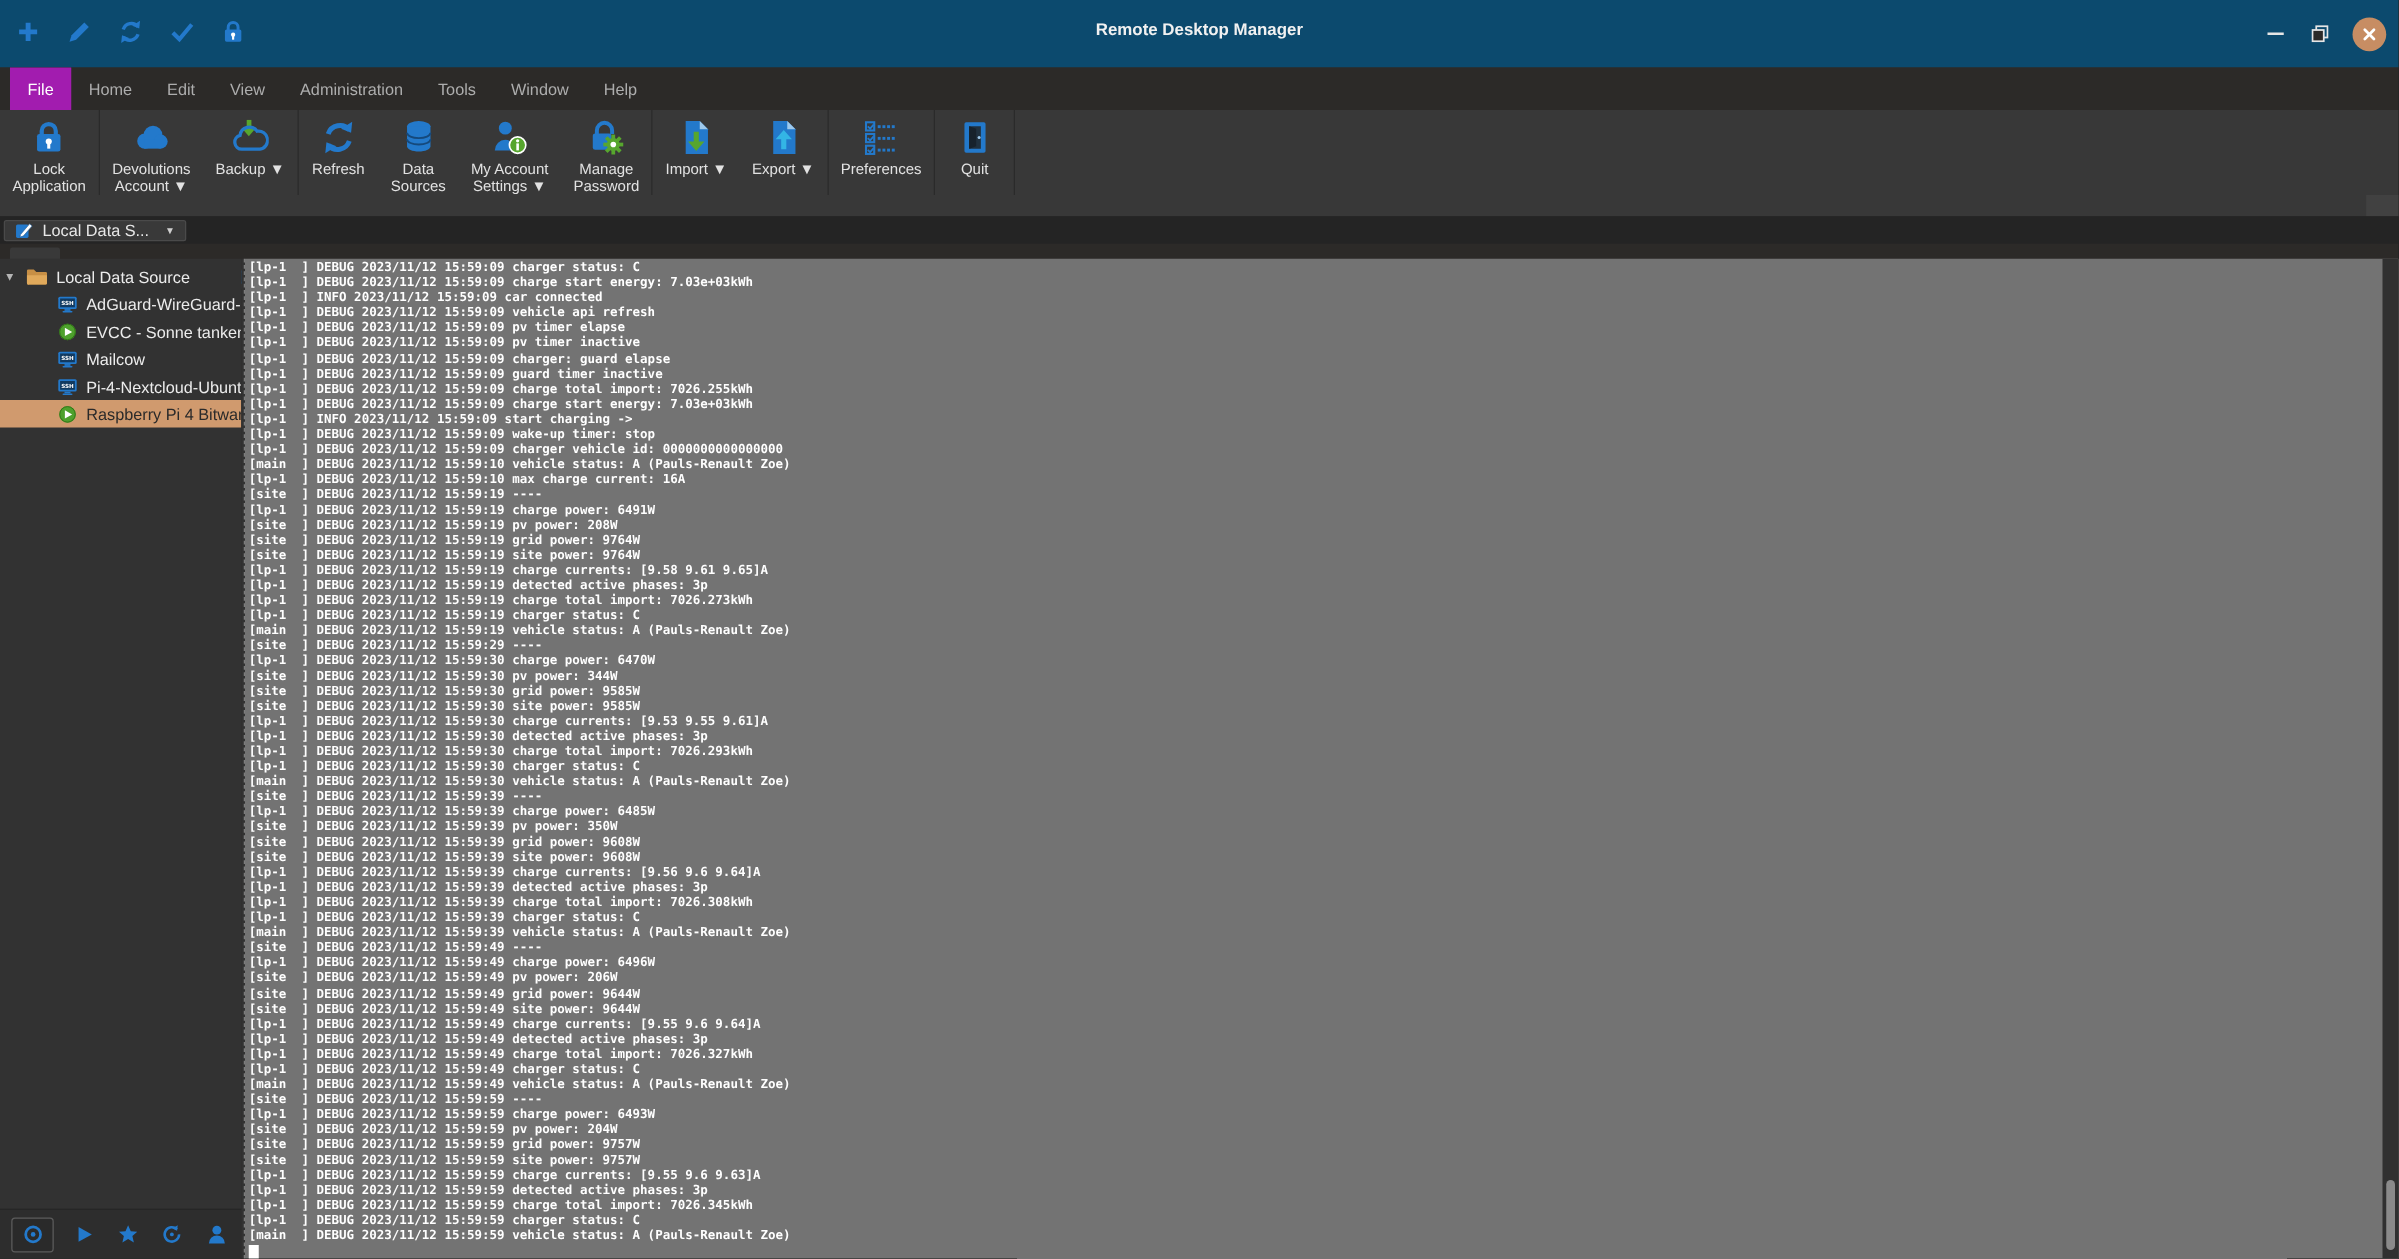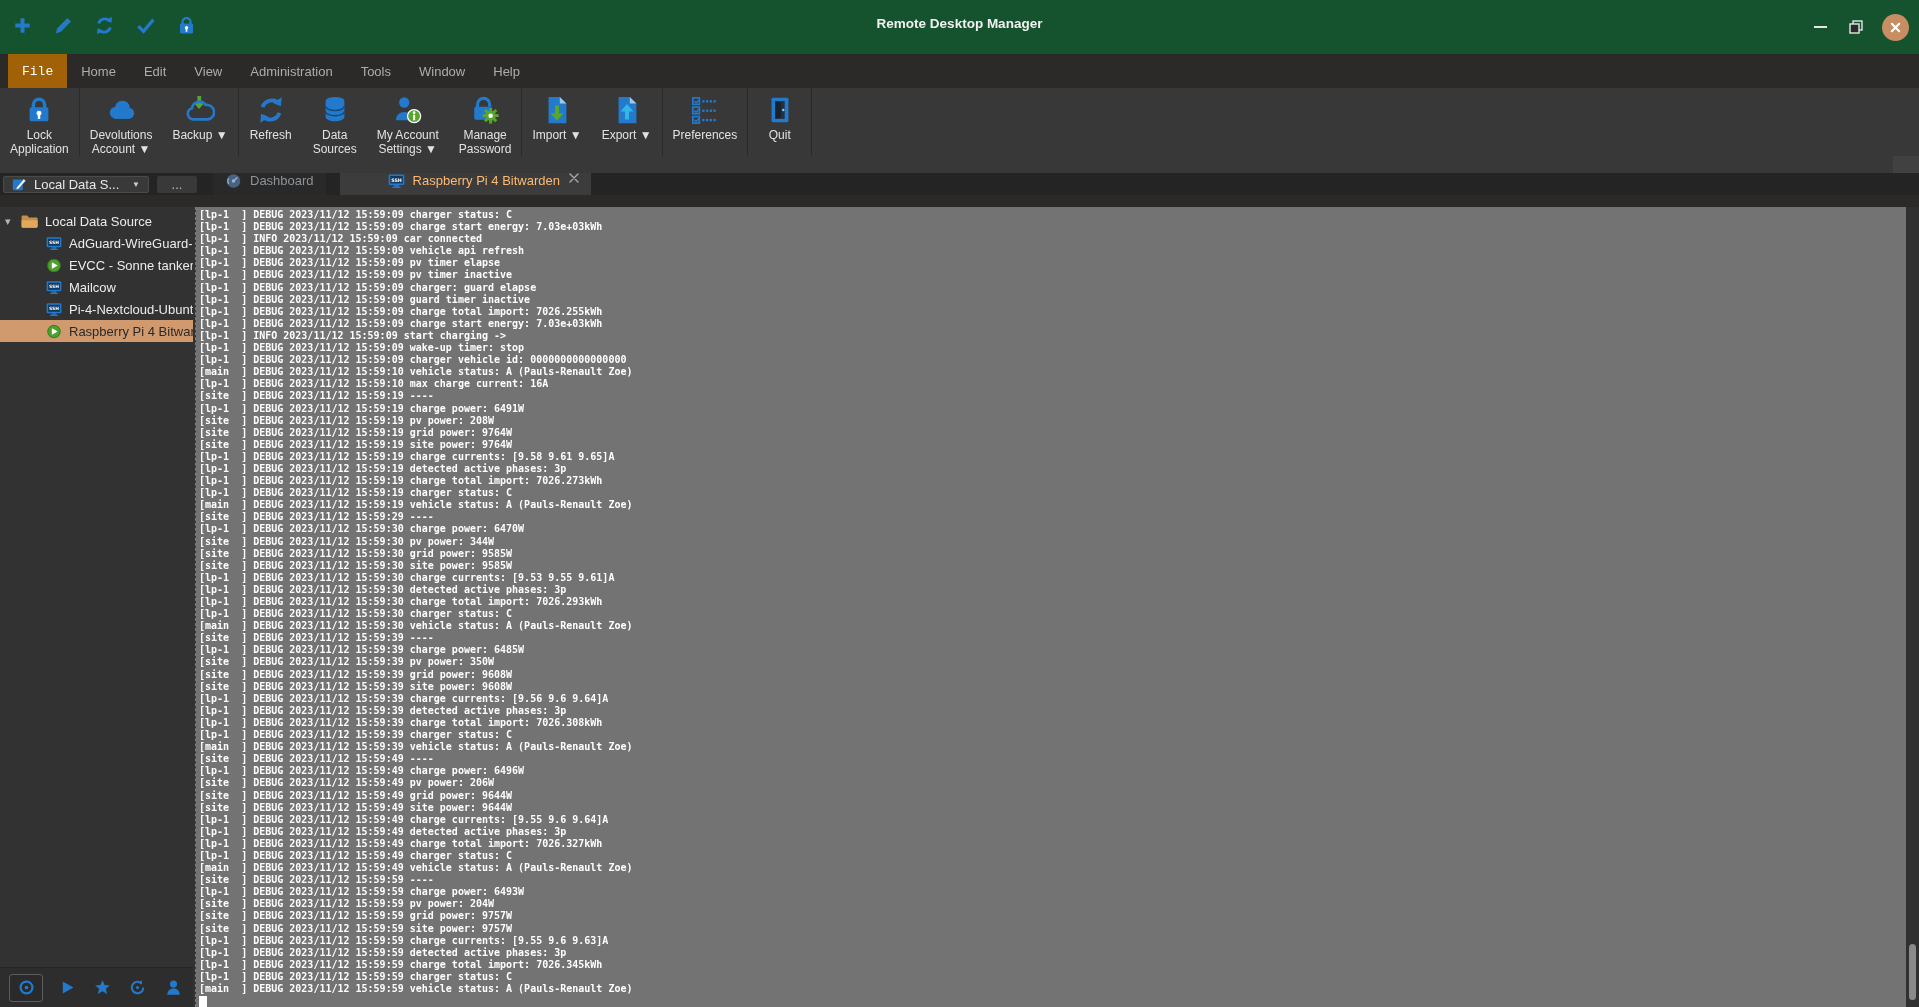--- a/index.html
+++ b/index.html
@@ -1,50 +1,50 @@
 <!DOCTYPE html>
 <html><head>
 <meta charset="utf-8">
 <style>
   * { margin:0; padding:0; box-sizing:border-box; }
   html,body { background:#1b1b1b; }
   body { font-family:"Liberation Sans", sans-serif; }
   #app { position:relative; width:1919px; height:1007px; background:#2c2a28; overflow:hidden; color:#e8e8e8; }
 
   
-  .titlebar { position:absolute; top:0; left:0; width:100%; height:54px; background:#14532d; }
+  .titlebar { position:absolute; top:0; left:0; width:100%; height:54px; background:#0c4a6e; }
   .qa { position:absolute; left:12px; top:15px; display:flex; gap:20px; }
   .qa-btn { background:none; border:none; width:21px; height:21px; padding:0; cursor:pointer; }
   .qa-btn .ic, .qa-btn svg { display:block; width:100%; height:100%; }
   .title { position:absolute; left:50%; top:16px; transform:translateX(-50%); font-size:13.5px; font-weight:bold; color:#f1f1f1; white-space:nowrap; }
   .controls { position:absolute; right:10px; top:0; height:54px; display:flex; align-items:center; gap:16px; }
   .ctrl { background:none; border:none; padding:0; cursor:pointer; display:flex; align-items:center; justify-content:center; }
   .ctrl.min { width:20px; height:20px; }
   .min-glyph { display:block; width:13px; height:2px; background:#e6e6e6; }
   .ctrl.max { width:20px; height:20px; }
   .ctrl.close { width:27px; height:27px; border-radius:50%; background:#c78d63; }
   .ctrl.close svg { width:11px; height:11px; display:block; }
 
   
   .menubar { position:absolute; top:54px; left:0; width:100%; height:34px; background:#2c2a28; display:flex; padding-left:8px; }
   .menu-item { background:none; border:none; color:#adadad; font-size:13px; padding:0 14px; height:34px; cursor:pointer; font-family:inherit; }
-  .menu-item.active { background:#a16207; color:#ffffff;font-family:Liberation Mono, monospace; }
+  .menu-item.active { background:#a21caf; color:#ffffff; }
 
   
   .ribbon { position:absolute; top:88px; left:0; width:100%; height:85px; background:#383838; display:flex;flex-direction:column; }
   .ribbon-buttons { display:flex; height:100%; }
   .rb { background:none; border:none; color:#e2e2e2; font-family:inherit; cursor:pointer; display:flex; flex-direction:column; align-items:center; padding:7px 10px 0 10px; min-width:64px; height:100%; }
   .rb.sep-after { border-right:1px solid #2a2a2a; }
   .rb-icon { width:30px; height:30px; }
   .rb-icon svg { display:block; width:100%; height:100%; }
   .rb-label { margin-top:3px; font-size:12px; line-height:14px; white-space:pre-line; text-align:center; }
   .ribbon-end { margin-left:auto; width:26px; height:100%; background:#414141; }
 
   
-  .tabstrip { position:absolute; top:173px; left:0; width:100%; height:22px; background:#242424; display:flex; align-items:stretch; }
+  .tabstrip { position:absolute; top:173px; left:0; width:100%; height:22px; background:#242424; display:flex; align-items:stretch;flex-direction:column; }
   .ds-selector { margin:3px 0 2px 3px; width:146px; background:#393939; border:1px solid #4a4a4a; border-radius:2px; color:#e8e8e8; font-size:13px; font-family:inherit; display:flex; align-items:center; gap:7px; padding:0 8px; cursor:pointer; }
   .ds-selector .ic { width:15px; height:15px; flex:0 0 auto; }
   .ds-selector .ic svg { display:block; width:100%; height:100%; }
   .ds-selector .caret { margin-left:auto; font-size:8px; color:#cfcfcf; }
   .overflow { margin:3px 0 2px 8px; width:40px; background:#393939; border:none; border-radius:2px; color:#bdbdbd; font-size:13px; cursor:pointer; }
   .tabs { display:flex; margin-left:16px; gap:14px; }
   .tab { display:flex; align-items:flex-start; padding:0 12px; background:#292929; color:#8d9396; font-size:13px; cursor:pointer; white-space:nowrap; }
   .tab.active { background:#3c3c3c; color:#fdba74;padding-left:48px; }
   .tab .ic { width:17px; height:16px; margin-right:8px; }
   .tab .ic svg { display:block; width:100%; height:100%; }

